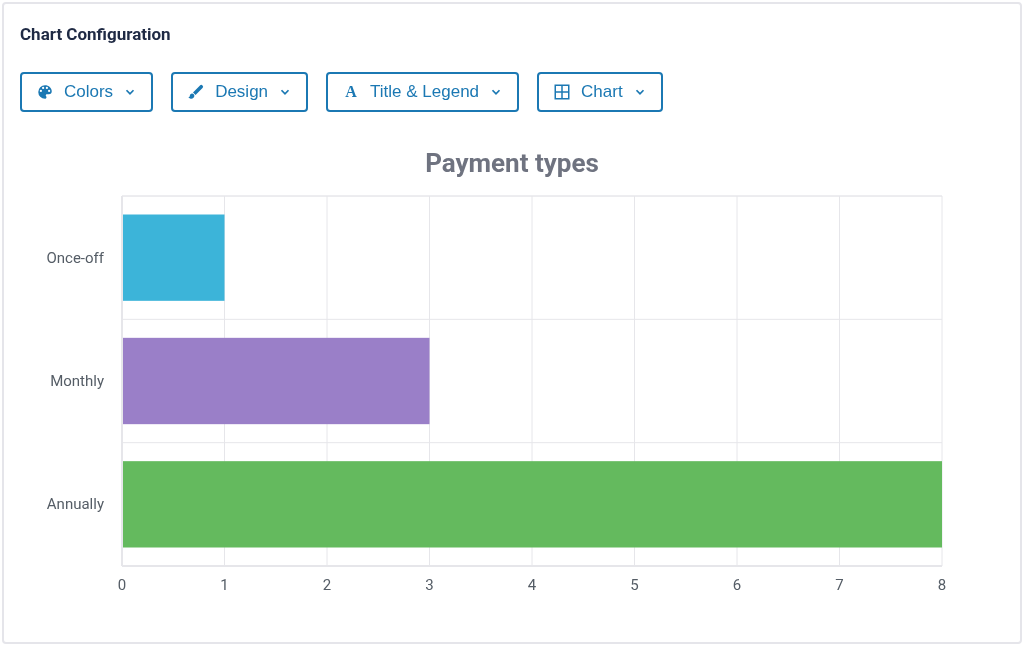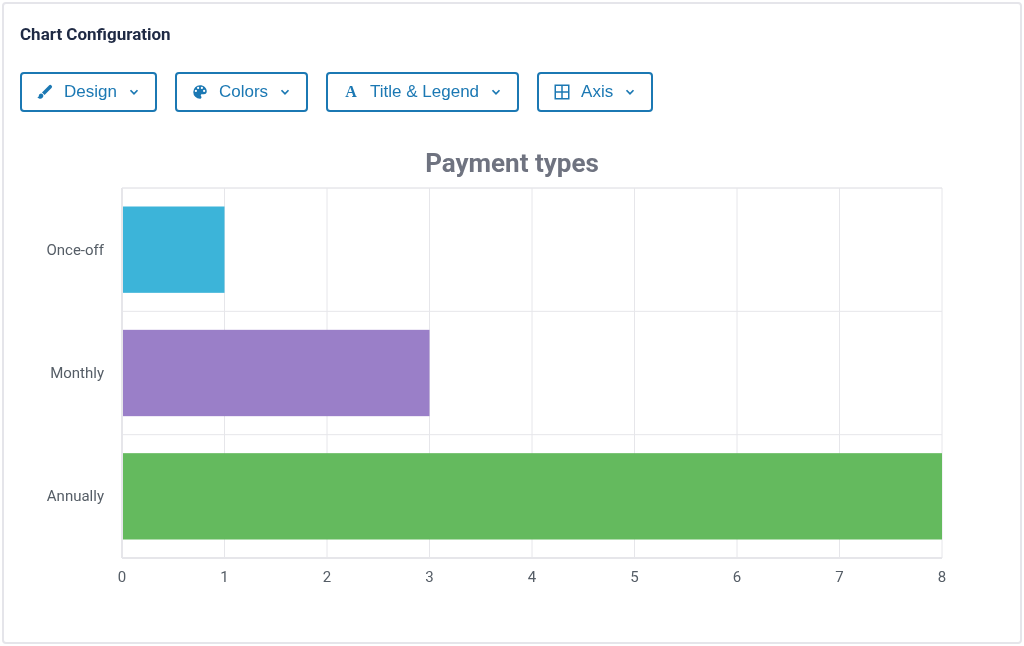--- a/index.html
+++ b/index.html
@@ -52,20 +52,21 @@
   .tb-btn .chev {
     width: 14px;
     height: 14px;
   }
   .tb-btn svg { display: block; }
   .chart-title {
     text-align: center;
     font-size: 26px;
     font-weight: 700;
     color: #6f7380;
+    margin-bottom: 8px;
   }
   .chart-wrap {
     position: relative;
     margin: 0 22px 0 12px;
   }
   .chart-svg { display: block; }
   .axis-line { stroke: #e6e6ea; stroke-width: 2; }
   .grid-line { stroke: #e6e6ea; stroke-width: 1; }
   .tick-label { font-size: 15px; fill: #555d66; }
   .cat-label { font-size: 15px; fill: #555d66; text-anchor: end; }
@@ -73,38 +74,38 @@
 </head>
 <body>
 
 <div class="panel">
   <div class="panel-title">Chart Configuration</div>
 
   <div class="toolbar">
     <button class="tb-btn">
       <span class="icon">
         <svg viewBox="0 0 24 24" width="18" height="18" fill="#1b78b3">
-            <path d="M20.7 3.3a2.4 2.4 0 0 0-3.4 0L8 12.6l3.4 3.4 9.3-9.3a2.4 2.4 0 0 0 0-3.4zM6.8 14c-1.6 0-3 1.3-3 3 0 1.3-1.1 2-2 2 1 1.3 2.7 2 4 2 2.2 0 4-1.8 4-4 0-1.7-1.3-3-3-3z"></path>
+            <path d="M12 3a9 9 0 0 0 0 18c1.1 0 2-.9 2-2 0-.5-.2-1-.5-1.3-.3-.4-.5-.8-.5-1.2 0-1 .8-1.5 1.7-1.5H17a4 4 0 0 0 4-4c0-4.4-4-8-9-8zM6.5 12a1.5 1.5 0 1 1 0-3 1.5 1.5 0 0 1 0 3zm3-4a1.5 1.5 0 1 1 0-3 1.5 1.5 0 0 1 0 3zm5 0a1.5 1.5 0 1 1 0-3 1.5 1.5 0 0 1 0 3zm3 4a1.5 1.5 0 1 1 0-3 1.5 1.5 0 0 1 0 3z"></path>
           </svg>
       </span>
-      <span>Design</span>
+      <span>Colors</span>
       <span class="chev">
         <svg viewBox="0 0 24 24" width="14" height="14" fill="none" stroke="#1b78b3" stroke-width="3">
             <polyline points="6 9 12 15 18 9"></polyline>
           </svg>
       </span>
     </button>
 
     <button class="tb-btn">
       <span class="icon">
         <svg viewBox="0 0 24 24" width="18" height="18" fill="#1b78b3">
-            <path d="M12 3a9 9 0 0 0 0 18c1.1 0 2-.9 2-2 0-.5-.2-1-.5-1.3-.3-.4-.5-.8-.5-1.2 0-1 .8-1.5 1.7-1.5H17a4 4 0 0 0 4-4c0-4.4-4-8-9-8zM6.5 12a1.5 1.5 0 1 1 0-3 1.5 1.5 0 0 1 0 3zm3-4a1.5 1.5 0 1 1 0-3 1.5 1.5 0 0 1 0 3zm5 0a1.5 1.5 0 1 1 0-3 1.5 1.5 0 0 1 0 3zm3 4a1.5 1.5 0 1 1 0-3 1.5 1.5 0 0 1 0 3z"></path>
+            <path d="M20.7 3.3a2.4 2.4 0 0 0-3.4 0L8 12.6l3.4 3.4 9.3-9.3a2.4 2.4 0 0 0 0-3.4zM6.8 14c-1.6 0-3 1.3-3 3 0 1.3-1.1 2-2 2 1 1.3 2.7 2 4 2 2.2 0 4-1.8 4-4 0-1.7-1.3-3-3-3z"></path>
           </svg>
       </span>
-      <span>Colors</span>
+      <span>Design</span>
       <span class="chev">
         <svg viewBox="0 0 24 24" width="14" height="14" fill="none" stroke="#1b78b3" stroke-width="3">
             <polyline points="6 9 12 15 18 9"></polyline>
           </svg>
       </span>
     </button>
 
     <button class="tb-btn">
       <span class="icon" style="font-weight:600; font-family:Georgia,serif; font-size:16px;">A</span>
       <span>Title &amp; Legend</span>
@@ -116,21 +117,21 @@
     </button>
 
     <button class="tb-btn">
       <span class="icon">
         <svg viewBox="0 0 24 24" width="18" height="18" fill="none" stroke="#1b78b3" stroke-width="2">
             <rect x="3" y="3" width="18" height="18"></rect>
             <line x1="3" y1="12" x2="21" y2="12"></line>
             <line x1="12" y1="3" x2="12" y2="21"></line>
           </svg>
       </span>
-      <span>Axis</span>
+      <span>Chart</span>
       <span class="chev">
         <svg viewBox="0 0 24 24" width="14" height="14" fill="none" stroke="#1b78b3" stroke-width="3">
             <polyline points="6 9 12 15 18 9"></polyline>
           </svg>
       </span>
     </button>
   </div>
 
   <div class="chart-title">Payment types</div>
 

